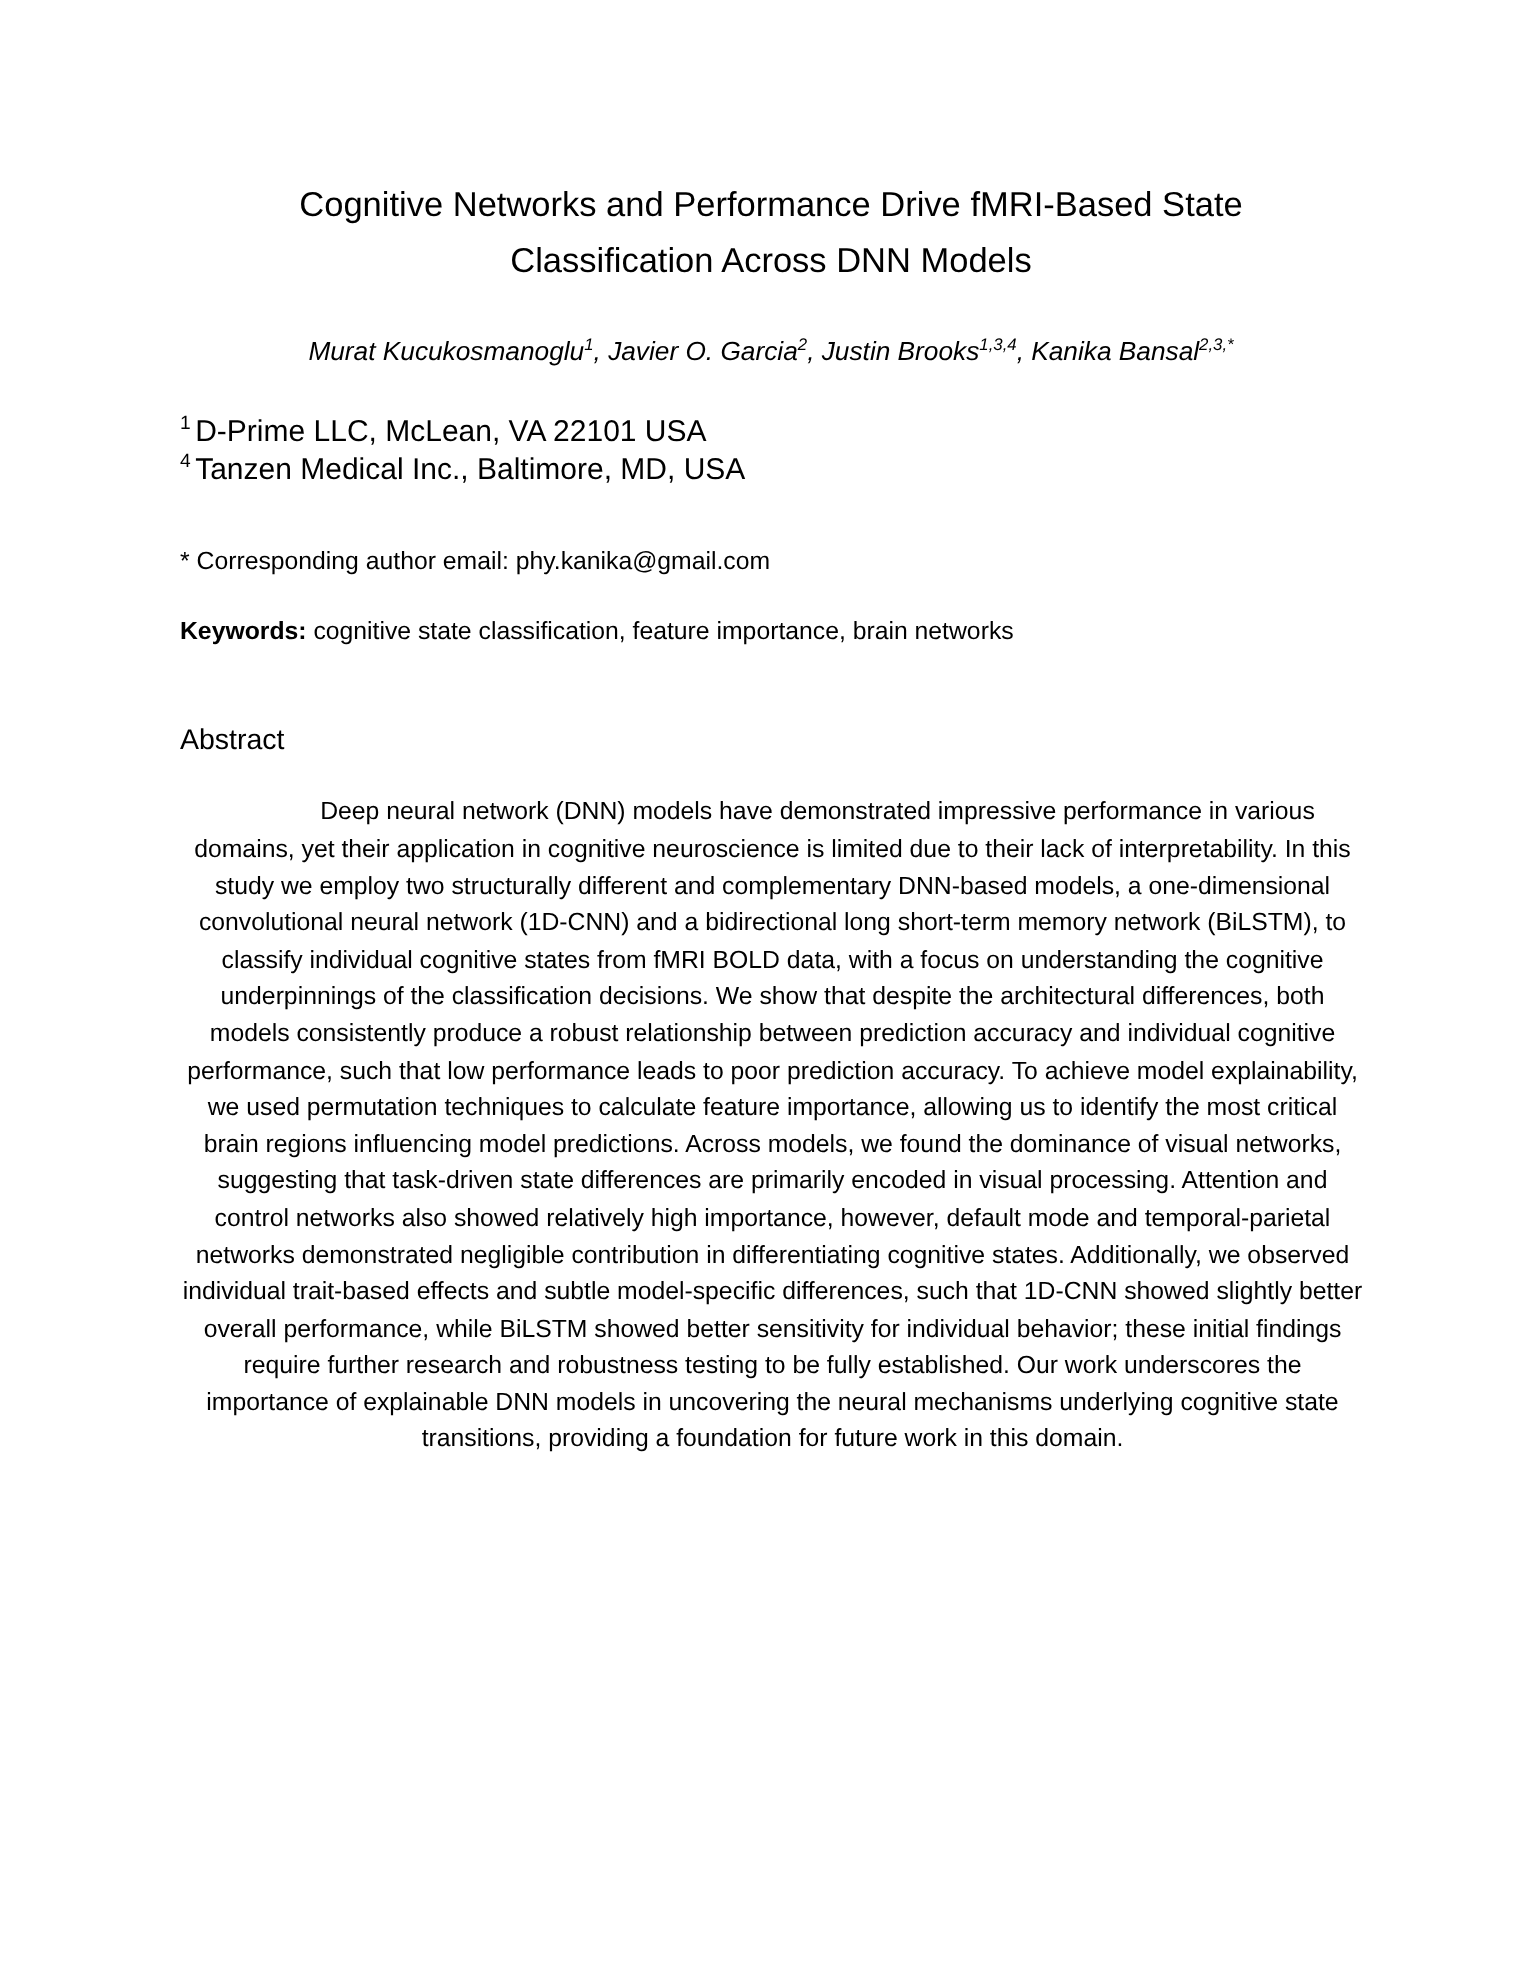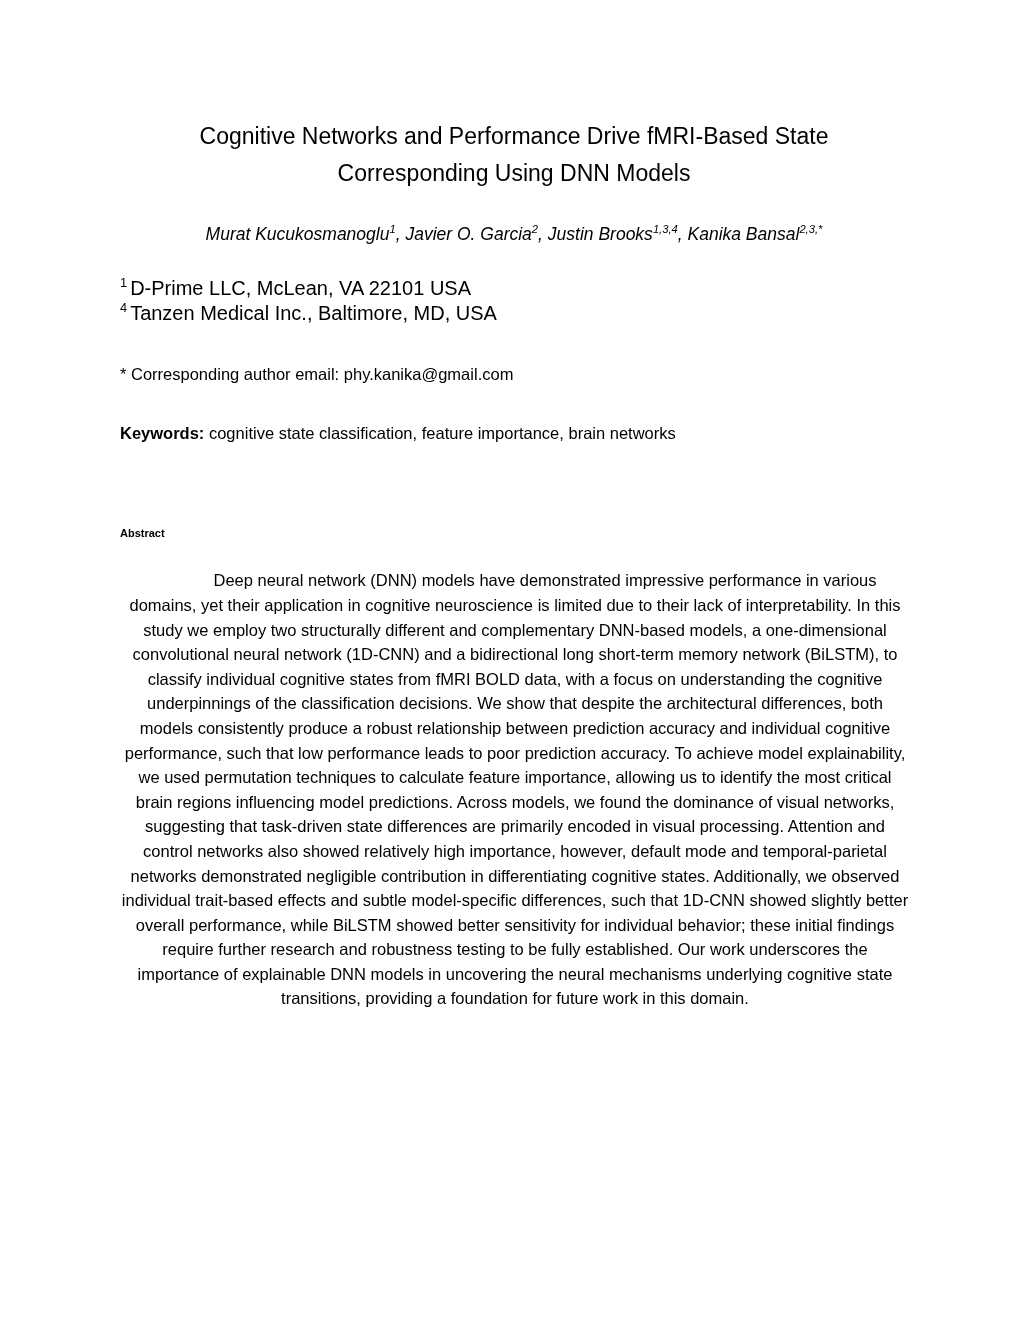--- a/index.html
+++ b/index.html
@@ -43,48 +43,48 @@
     line-height: 24.6px;
     width: 790px;
   }
   .affiliation sup { margin-right: 3px; }
   .corresponding {
     margin-top: 37px;
     font-size: 16.5px;
     line-height: 24.6px;
   }
   .keywords {
-    margin-top: 34px;
+    margin-top: 22px;
     font-size: 16.5px;
     line-height: 24.6px;
   }
   .keywords-label { font-weight: 700; }
   .abstract-heading {
-    margin-top: 76px;
-    font-size: 11px;
-    font-weight: 700;
+    margin-top: 49px;
+    font-size: 19px;
+    font-weight: 400;
     line-height: 24px;
   }
   .abstract-text {
     margin-top: 23px;
     font-size: 16.5px;
     line-height: 24.6px;
     width: 790px;
     text-indent: 60px;
     text-align: center;
   }
 </style>
 </head>
 <body>
 
 <div class="page">
 
   <h1 class="title">
     <span class="title-line">Cognitive Networks and Performance Drive fMRI-Based State</span>
-    <span class="title-line">Corresponding Using DNN Models</span>
+    <span class="title-line">Classification Across DNN Models</span>
   </h1>
 
   <div class="authors">
     <span><span>Murat Kucukosmanoglu</span><sup>1</sup><span>, </span></span><span><span>Javier O. Garcia</span><sup>2</sup><span>, </span></span><span><span>Justin Brooks</span><sup>1,3,4</sup><span>, </span></span><span><span>Kanika Bansal</span><sup>2,3,*</sup><span></span></span>
   </div>
 
   <div class="affiliations">
     <div class="affiliation"><sup>1</sup><span>D-Prime LLC, McLean, VA 22101 USA</span></div>
     <div class="affiliation"><sup>4</sup><span>Tanzen Medical Inc., Baltimore, MD, USA</span></div>
   </div>

